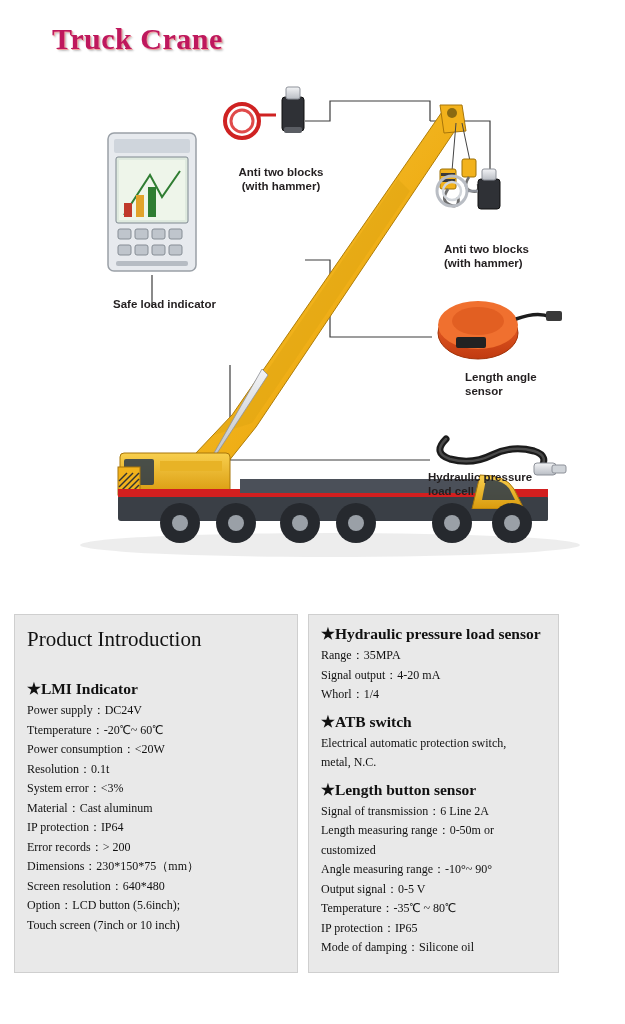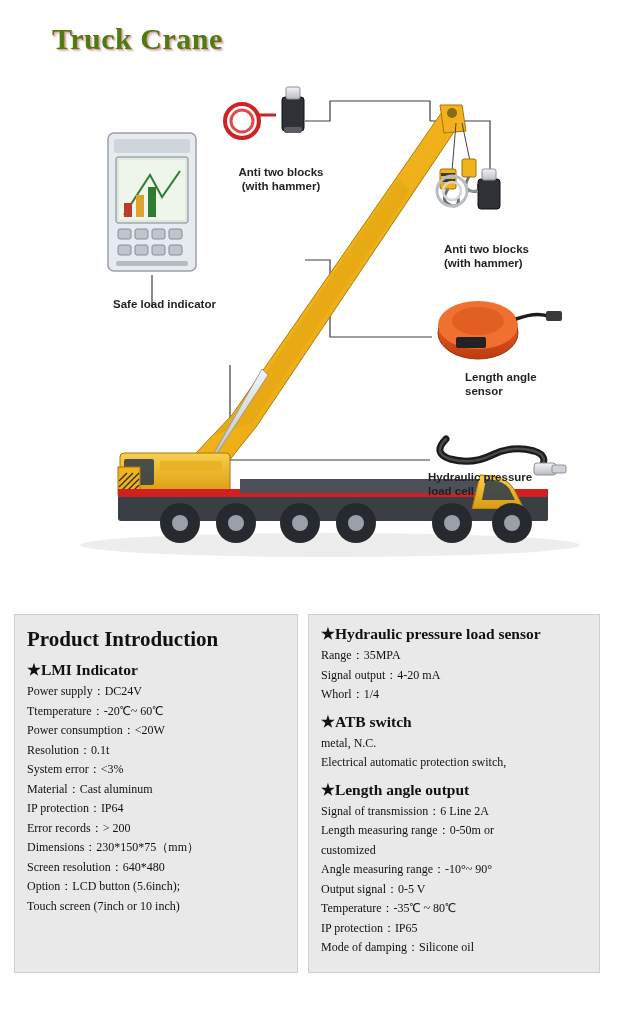--- a/index.html
+++ b/index.html
@@ -18,21 +18,21 @@
 
   
   .title {
     position: absolute;
     left: 52px;
     top: 22px;
     font-family: "Liberation Serif", serif;
     font-weight: bold;
     font-size: 30px;
     letter-spacing: 0.5px;
-    color: #4d7c0f;
+    color: #be185d;
     text-shadow: 1px 1px 0 #f0a0a0, 2px 2px 2px rgba(0,0,0,0.25);
   }
 
   
   .illus {
     position: absolute;
     left: 0;
     top: 75px;
     width: 625px;
     height: 520px;
@@ -63,26 +63,26 @@
     display: flex;
     gap: 10px;
   }
   .panel {
     background: #e9e9e9;
     border: 1px solid #cfcfcf;
     padding: 10px 12px 14px 12px;
     box-sizing: border-box;
   }
   .panel-left  { width: 284px; }
-  .panel-right { width: 292px; }
+  .panel-right { width: 251px; }
 
   .panel h1 {
-    margin: 2px 0 9px 0;
+    margin: 2px 0 28px 0;
     font-size: 21px;
-    font-weight: bold;
+    font-weight: normal;
     font-family: "Liberation Serif", serif;
   }
   .sec-head {
     font-size: 15.5px;
     font-weight: bold;
     margin: 8px 0 3px 0;
     font-family: "Liberation Serif", serif;
   }
   .panel-right .sec-head:first-child { margin-top: 0; }
   .line {
@@ -299,24 +299,24 @@
     <div class="line">Touch screen (7inch or 10 inch)</div>
   </div>
 
   <div class="panel panel-right">
     <div class="sec-head">★Hydraulic pressure load sensor</div>
     <div class="line">Range：35MPA</div>
     <div class="line">Signal output：4-20 mA</div>
     <div class="line">Whorl：1/4</div>
 
     <div class="sec-head">★ATB switch</div>
+    <div class="line">Electrical automatic protection switch,</div>
     <div class="line">metal, N.C.</div>
-    <div class="line">Electrical automatic protection switch,</div>
-
-    <div class="sec-head">★Length angle output</div>
+
+    <div class="sec-head">★Length button sensor</div>
     <div class="line">Signal of transmission：6 Line 2A</div>
     <div class="line">Length measuring range：0-50m or</div>
     <div class="line">customized</div>
     <div class="line">Angle measuring range：-10°~ 90°</div>
     <div class="line">Output signal：0-5 V</div>
     <div class="line">Temperature：-35℃ ~ 80℃</div>
     <div class="line">IP protection：IP65</div>
     <div class="line">Mode of damping：Silicone oil</div>
   </div>
 </div>

